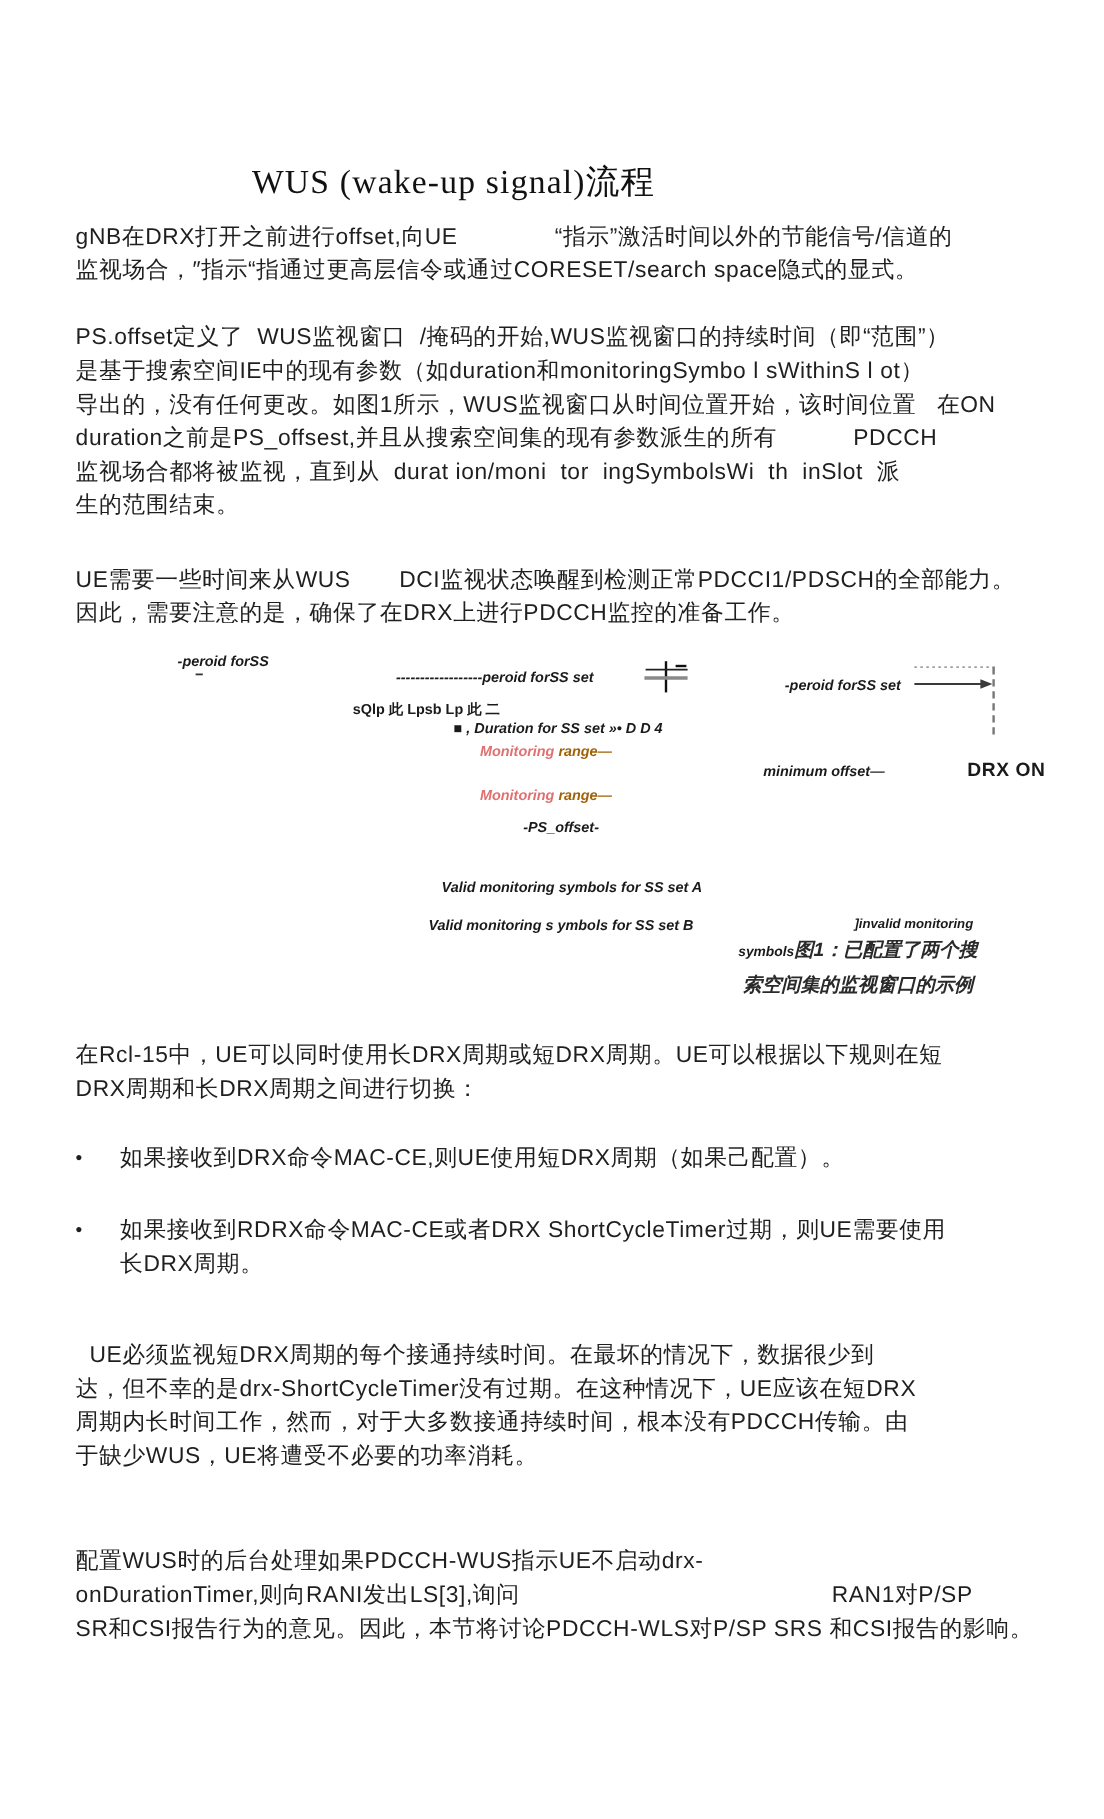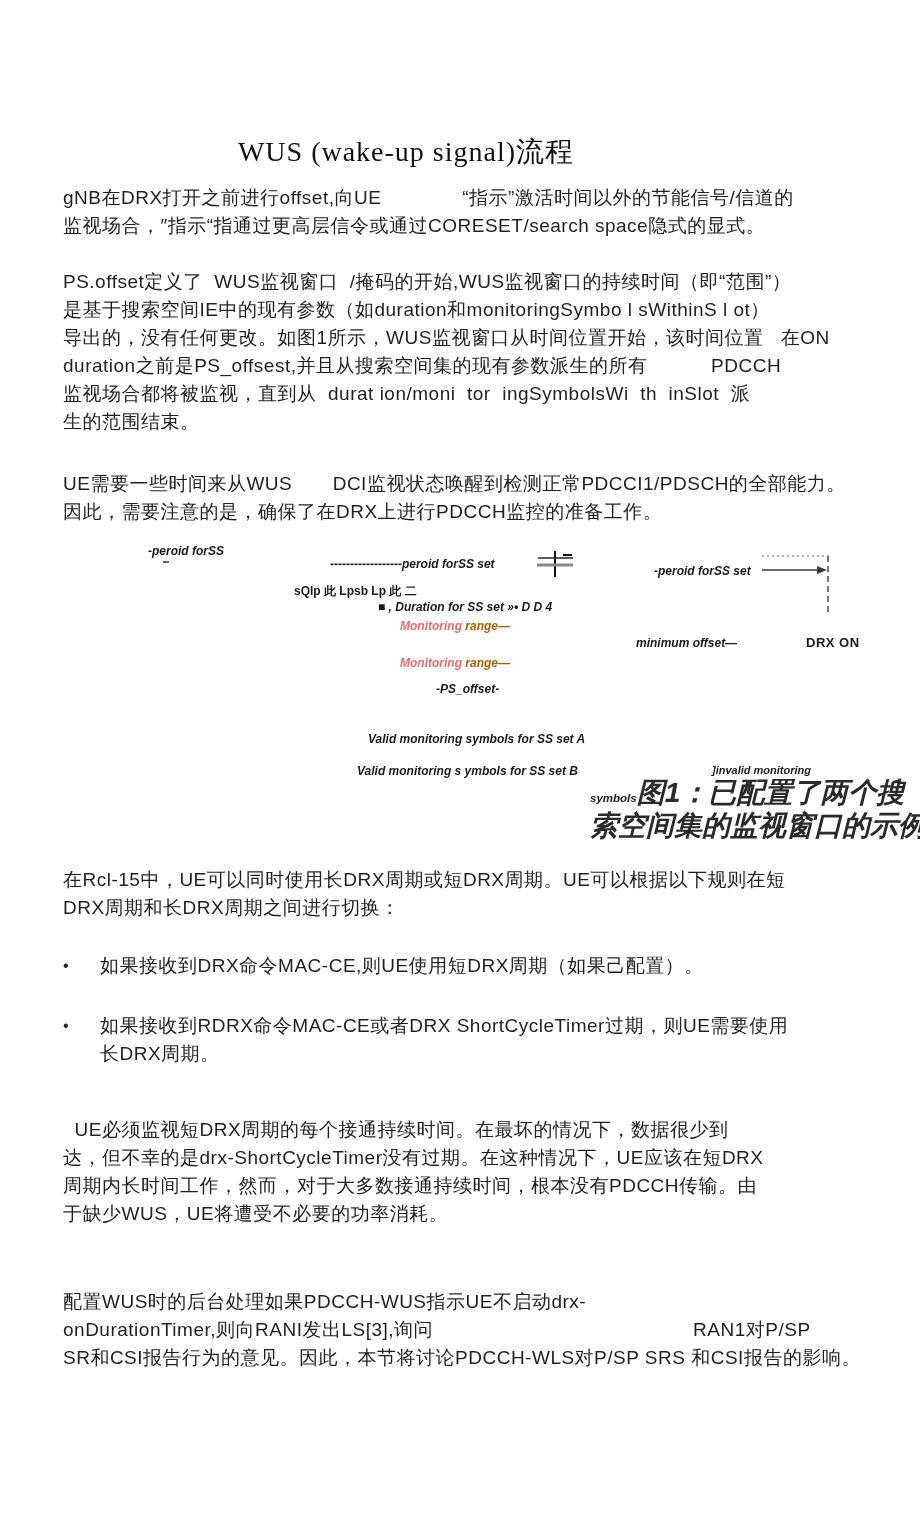--- a/index.html
+++ b/index.html
@@ -9,44 +9,44 @@
     overflow:hidden;
   }
   .abs{position:absolute;}
   .pre{white-space:pre-wrap;}
   .body-text{
     font-size:19px;line-height:28px;letter-spacing:0.5px;
     font-family:Liberation Sans, sans-serif;color:#1f1f1f;
   }
   #doc-title{
     left:0;top:114px;width:756px;text-align:center;
-    font-size:28px;font-weight:normal;letter-spacing:1px;color:#111;margin-left:28px;
+    font-size:28px;font-weight:normal;letter-spacing:1px;color:#111;
   }
   .para{left:63px;width:800px;}
   .bullet-row{left:63px;width:800px;display:flex;}
   .bullet-glyph{width:37px;flex:0 0 37px;font-size:16px;}
   .bullet-text{flex:1;}
   .hl-olive{color:#56562b;}
   
   .dlabel{
     position:absolute;
     font-family:"Liberation Sans","DejaVu Sans",sans-serif;
     font-weight:bold;font-style:italic;font-size:12px;color:#1a1a1a;
     white-space:nowrap;line-height:14px;
   }
   .dlabel .red{color:#e07070;}
   .dlabel .graypart{color:#a16207;}
   #lbl-sqlp{font-style:normal;}
-  #lbl-drx-on{font-size:13px;font-style:normal;letter-spacing:0.5px;}
+  #lbl-drx-on{font-size:16px;font-style:normal;letter-spacing:0.5px;}
   #lbl-invalid-monitoring{font-size:11px;}
   #fig-caption{
     text-align:center;line-height:27px;white-space:nowrap;
   }
   #fig-caption .cap-prefix{font-size:11.5px;font-weight:bold;font-style:italic;}
-  .cap-cjk{font-size:28px;font-weight:bold;font-style:italic;color:#2a2a2a;}
+  .cap-cjk{font-size:16px;font-weight:bold;font-style:italic;color:#2a2a2a;}
   #diagram-lines{left:0;top:540px;}
 </style>
 </head>
 <body>
 
 <h1 id="doc-title" class="abs">WUS (wake-up signal)流程</h1>
 
 <div class="abs para body-text pre" style="top:184px">gNB在DRX打开之前进行offset,向UE              “指示”激活时间以外的节能信号/信道的
 监视场合，″指示“指通过更高层信令或通过CORESET/search space隐式的显式。</div>
 

